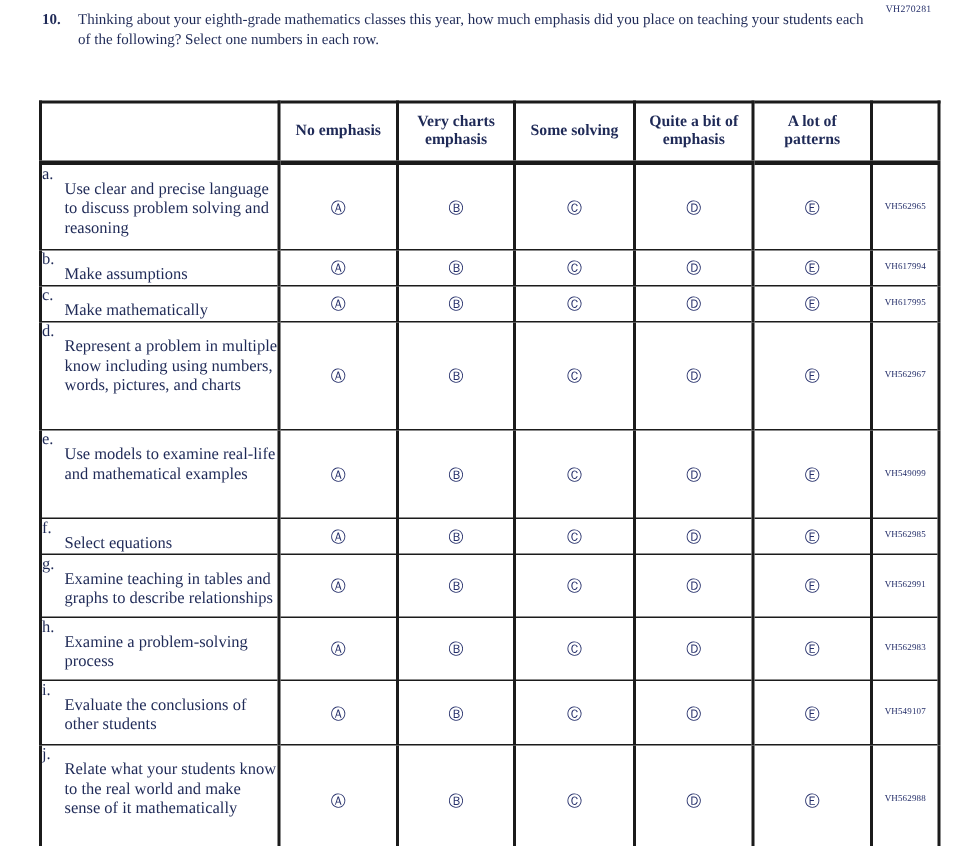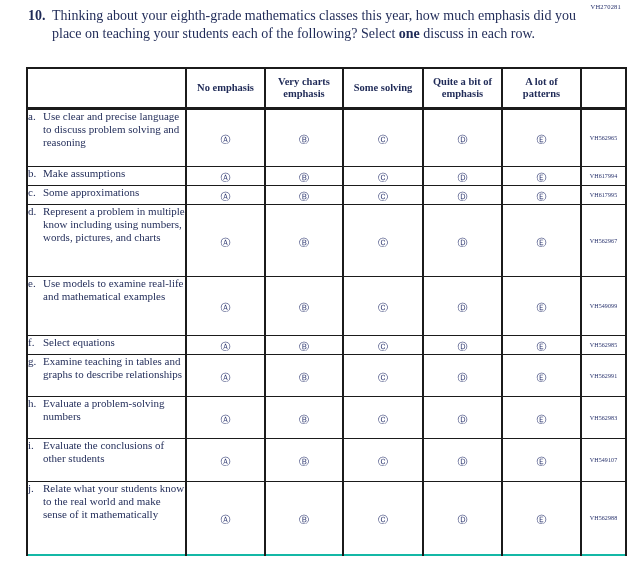--- a/index.html
+++ b/index.html
@@ -18,31 +18,31 @@
     right: 15px;
     font-size: 6.5px;
     letter-spacing: 0.2px;
     color: #26306b;
   }
   .question {
     position: absolute;
     left: 28px;
     top: 7px;
     width: 556px;
-    font-size: 14px;
+    font-size: 10px;
     line-height: 1.3;
   }
   .qnum {
     position: absolute;
     left: 0;
     top: 0;
     font-weight: bold;
   }
   .qtext { margin-left: 24px; }
-  .qbold { font-weight: bold; text-align: center; }
+  .qbold { font-weight: normal; text-align: center; }
 
   table.survey-table {
     position: absolute;
     left: 26px;
     top: 67px;
     width: 599px;
     border-collapse: collapse;
     table-layout: fixed;
     border: 2px solid #14b8a6;
   }
@@ -65,21 +65,21 @@
     padding: 2px 3px;
   }
   .item-cell {
     vertical-align: top;
     padding: 1px 2px 1px 3px;
     font-size: 11px;
     line-height: 1.18;
   }
   .itemflex { display: flex; }
   .row-letter { width: 15px; flex: none; }
-  .row-text { flex: 1; }
+  .row-text { flex: 1; margin-top: 10px; }
   .choice-cell {
     text-align: center;
     vertical-align: middle;
   }
   .choice-circle {
     font-family: "DejaVu Sans", sans-serif;
     font-size: 10px;
     color: #26306b;
     cursor: pointer;
     display: inline-block;
@@ -94,21 +94,21 @@
 </style>
 </head>
 <body>
 
 <div class="page">
 
   <div class="form-code-top">VH270281</div>
 
   <div class="question">
     <span class="qnum">10.</span>
-    <div class="qtext"><span>Thinking about your eighth-grade mathematics classes this year, how much emphasis did you place on teaching your students each of the following? Select </span><span class="qbold">one</span><span> discuss in each row.</span></div>
+    <div class="qtext"><span>Thinking about your eighth-grade mathematics classes this year, how much emphasis did you place on teaching your students each of the following? Select </span><span class="qbold">one</span><span> numbers in each row.</span></div>
   </div>
 
   <table class="survey-table">
     <colgroup>
       <col style="width:159px">
         <col style="width:79px">
         <col style="width:78px">
         <col style="width:80px">
         <col style="width:79px">
         <col style="width:79px">
@@ -154,21 +154,21 @@
         <td class="choice-cell"><span class="choice-circle">Ⓒ</span></td>
         <td class="choice-cell"><span class="choice-circle">Ⓓ</span></td>
         <td class="choice-cell"><span class="choice-circle">Ⓔ</span></td>
         <td class="code-cell">VH617994</td>
       </tr>
 
       <tr style="height:18px">
         <td class="item-cell">
             <div class="itemflex">
               <span class="row-letter">c.</span>
-              <span class="row-text">Some approximations</span>
+              <span class="row-text">Make mathematically</span>
             </div>
           </td>
         <td class="choice-cell"><span class="choice-circle">Ⓐ</span></td>
         <td class="choice-cell"><span class="choice-circle">Ⓑ</span></td>
         <td class="choice-cell"><span class="choice-circle">Ⓒ</span></td>
         <td class="choice-cell"><span class="choice-circle">Ⓓ</span></td>
         <td class="choice-cell"><span class="choice-circle">Ⓔ</span></td>
         <td class="code-cell">VH617995</td>
       </tr>
 
@@ -229,21 +229,21 @@
         <td class="choice-cell"><span class="choice-circle">Ⓒ</span></td>
         <td class="choice-cell"><span class="choice-circle">Ⓓ</span></td>
         <td class="choice-cell"><span class="choice-circle">Ⓔ</span></td>
         <td class="code-cell">VH562991</td>
       </tr>
 
       <tr style="height:42px">
         <td class="item-cell">
             <div class="itemflex">
               <span class="row-letter">h.</span>
-              <span class="row-text">Evaluate a problem-solving numbers</span>
+              <span class="row-text">Examine a problem-solving process</span>
             </div>
           </td>
         <td class="choice-cell"><span class="choice-circle">Ⓐ</span></td>
         <td class="choice-cell"><span class="choice-circle">Ⓑ</span></td>
         <td class="choice-cell"><span class="choice-circle">Ⓒ</span></td>
         <td class="choice-cell"><span class="choice-circle">Ⓓ</span></td>
         <td class="choice-cell"><span class="choice-circle">Ⓔ</span></td>
         <td class="code-cell">VH562983</td>
       </tr>
 

